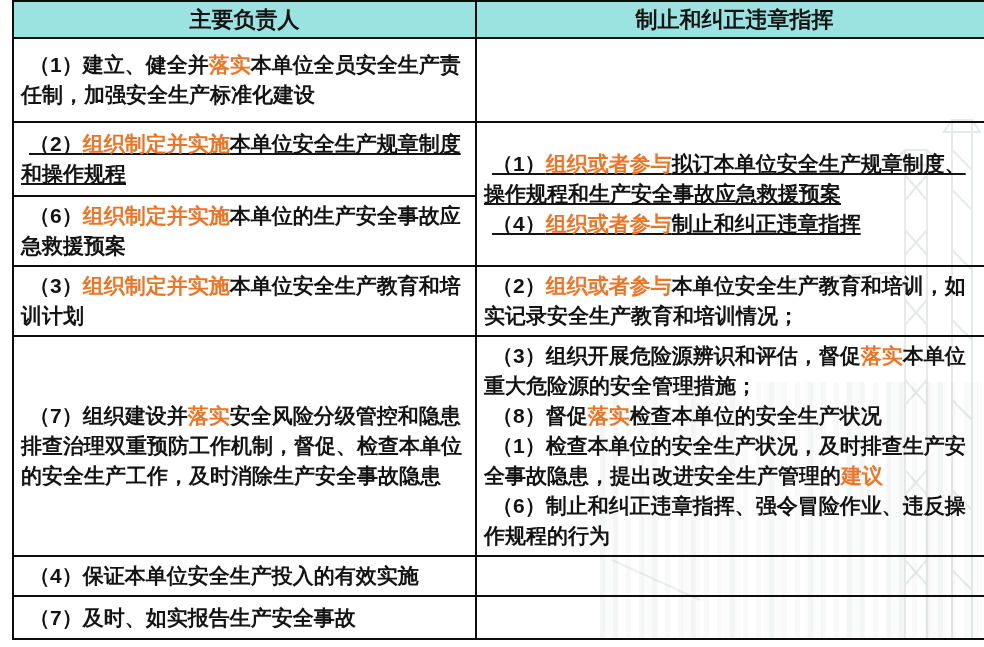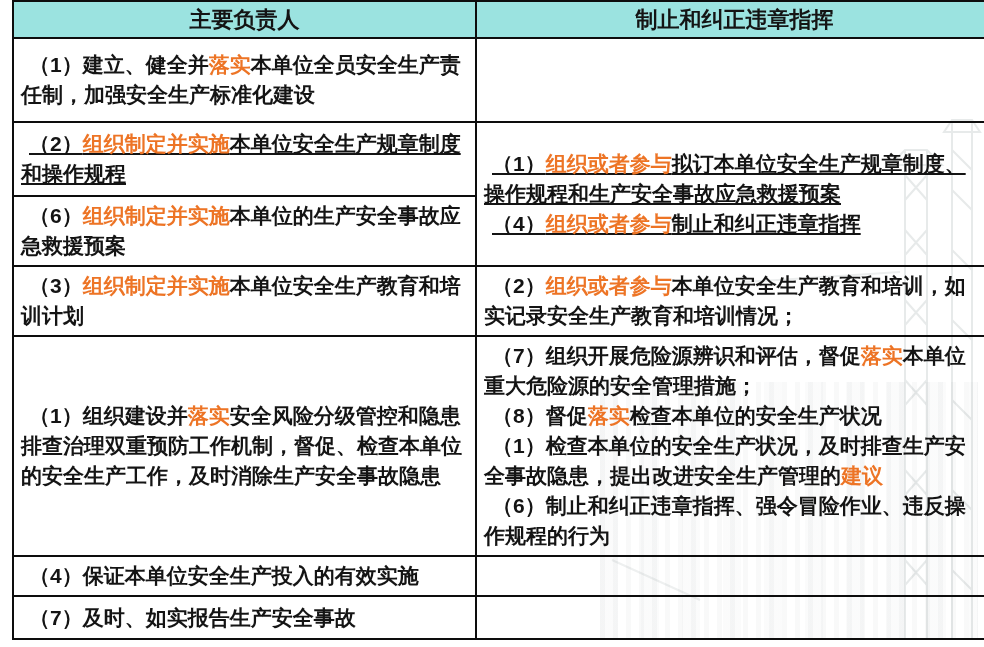--- a/index.html
+++ b/index.html
@@ -112,24 +112,24 @@
       <td>
         <p><span>（3）</span><span class="hl">组织制定并实施</span><span>本单位安全生产教育和培训计划</span></p>
       </td>
       <td>
         <p><span>（2）</span><span class="hl">组织或者参与</span><span>本单位安全生产教育和培训，如实记录安全生产教育和培训情况；</span></p>
       </td>
     </tr>
 
     <tr class="h-r5">
       <td>
-        <p><span>（1）组织建设并</span><span class="hl">落实</span><span>安全风险分级管控和隐患排查治理双重预防工作机制，督促、检查本单位的安全生产工作，及时消除生产安全事故隐患</span></p>
+        <p><span>（7）组织建设并</span><span class="hl">落实</span><span>安全风险分级管控和隐患排查治理双重预防工作机制，督促、检查本单位的安全生产工作，及时消除生产安全事故隐患</span></p>
       </td>
       <td>
-        <p><span>（7）组织开展危险源辨识和评估，督促</span><span class="hl">落实</span><span>本单位重大危险源的安全管理措施；</span></p>
+        <p><span>（3）组织开展危险源辨识和评估，督促</span><span class="hl">落实</span><span>本单位重大危险源的安全管理措施；</span></p>
         <p><span>（8）督促</span><span class="hl">落实</span><span>检查本单位的安全生产状况</span></p>
         <p><span>（1）检查本单位的安全生产状况，及时排查生产安全事故隐患，提出改进安全生产管理的</span><span class="hl">建议</span></p>
         <p><span>（6）制止和纠正违章指挥、强令冒险作业、违反操作规程的行为</span></p>
       </td>
     </tr>
 
     <tr class="h-r6">
       <td>
         <p><span>（4）保证本单位安全生产投入的有效实施</span></p>
       </td>

